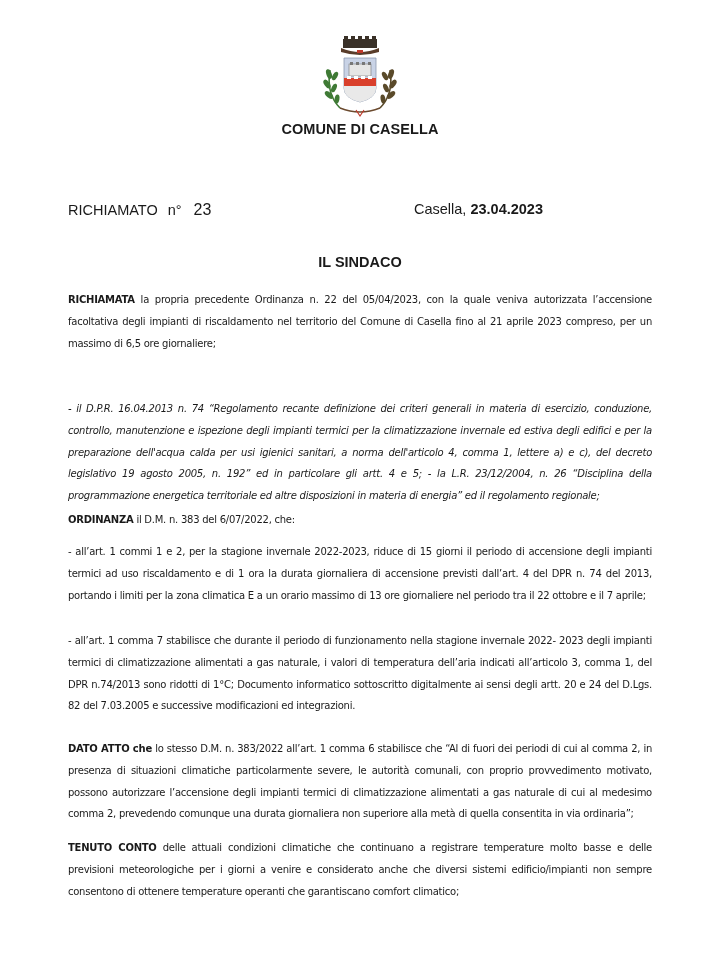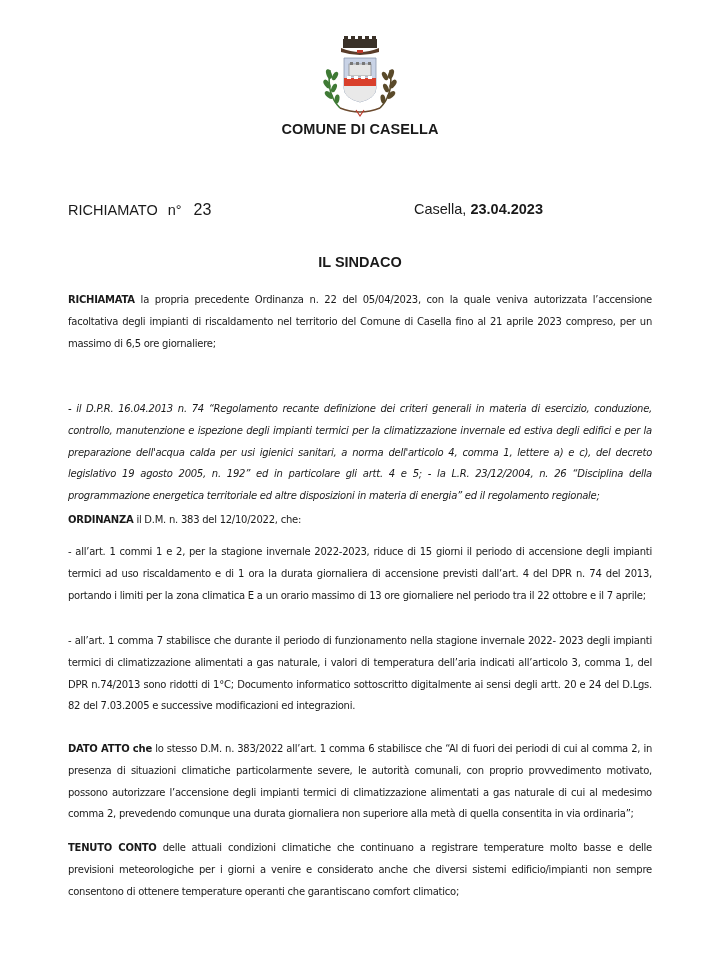--- a/index.html
+++ b/index.html
@@ -99,21 +99,21 @@
     <b>23.04.2023</b>
   </div>
 
   <div class="sindaco">IL SINDACO</div>
 
   <div class="body-text" id="p1"><b>RICHIAMATA</b><span> la propria precedente Ordinanza n. 22 del 05/04/2023, con la quale veniva autorizzata l’accensione facoltativa degli impianti di riscaldamento nel territorio del Comune di Casella fino al 21 aprile 2023 compreso, per un massimo di 6,5 ore giornaliere;</span></div>
 
 
   <div class="body-text" id="p3"><span>- il D.P.R. 16.04.2013 n. 74 “Regolamento recante definizione dei criteri generali in materia di esercizio, conduzione, controllo, manutenzione e ispezione degli impianti termici per la climatizzazione invernale ed estiva degli edifici e per la preparazione dell'acqua calda per usi igienici sanitari, a norma dell'articolo 4, comma 1, lettere a) e c), del decreto legislativo 19 agosto 2005, n. 192” ed in particolare gli artt. 4 e 5; - la L.R. 23/12/2004, n. 26 “Disciplina della programmazione energetica territoriale ed altre disposizioni in materia di energia” ed il regolamento regionale;</span></div>
 
-  <div class="body-text" id="p4"><b>ORDINANZA</b><span> il D.M. n. 383 del 12/10/2022, che:</span></div>
+  <div class="body-text" id="p4"><b>ORDINANZA</b><span> il D.M. n. 383 del 6/07/2022, che:</span></div>
 
   <div class="body-text" id="p5"><span>- all’art. 1 commi 1 e 2, per la stagione invernale 2022-2023, riduce di 15 giorni il periodo di accensione degli impianti termici ad uso riscaldamento e di 1 ora la durata giornaliera di accensione previsti dall’art. 4 del DPR n. 74 del 2013, portando i limiti per la zona climatica E a un orario massimo di 13 ore giornaliere nel periodo tra il 22 ottobre e il 7 aprile;</span></div>
 
   <div class="body-text" id="p6"><span> - all’art. 1 comma 7 stabilisce che durante il periodo di funzionamento nella stagione invernale 2022- 2023 degli impianti termici di climatizzazione alimentati a gas naturale, i valori di temperatura dell’aria indicati all’articolo 3, comma 1, del DPR n.74/2013 sono ridotti di 1°C; Documento informatico sottoscritto digitalmente ai sensi degli artt. 20 e 24 del D.Lgs. 82 del 7.03.2005 e successive modificazioni ed integrazioni.</span></div>
 
   <div class="body-text" id="p7"><b> DATO ATTO che</b><span> lo stesso D.M. n. 383/2022 all’art. 1 comma 6 stabilisce che “Al di fuori dei periodi di cui al comma 2, in presenza di situazioni climatiche particolarmente severe, le autorità comunali, con proprio provvedimento motivato, possono autorizzare l’accensione degli impianti termici di climatizzazione alimentati a gas naturale di cui al medesimo comma 2, prevedendo comunque una durata giornaliera non superiore alla metà di quella consentita in via ordinaria”;</span></div>
 
   <div class="body-text" id="p8"><b>TENUTO CONTO</b><span> delle attuali condizioni climatiche che continuano a registrare temperature molto basse e delle previsioni meteorologiche per i giorni a venire e considerato anche che diversi sistemi edificio/impianti non sempre consentono di ottenere temperature operanti che garantiscano comfort climatico;</span></div>
 
 </div>

